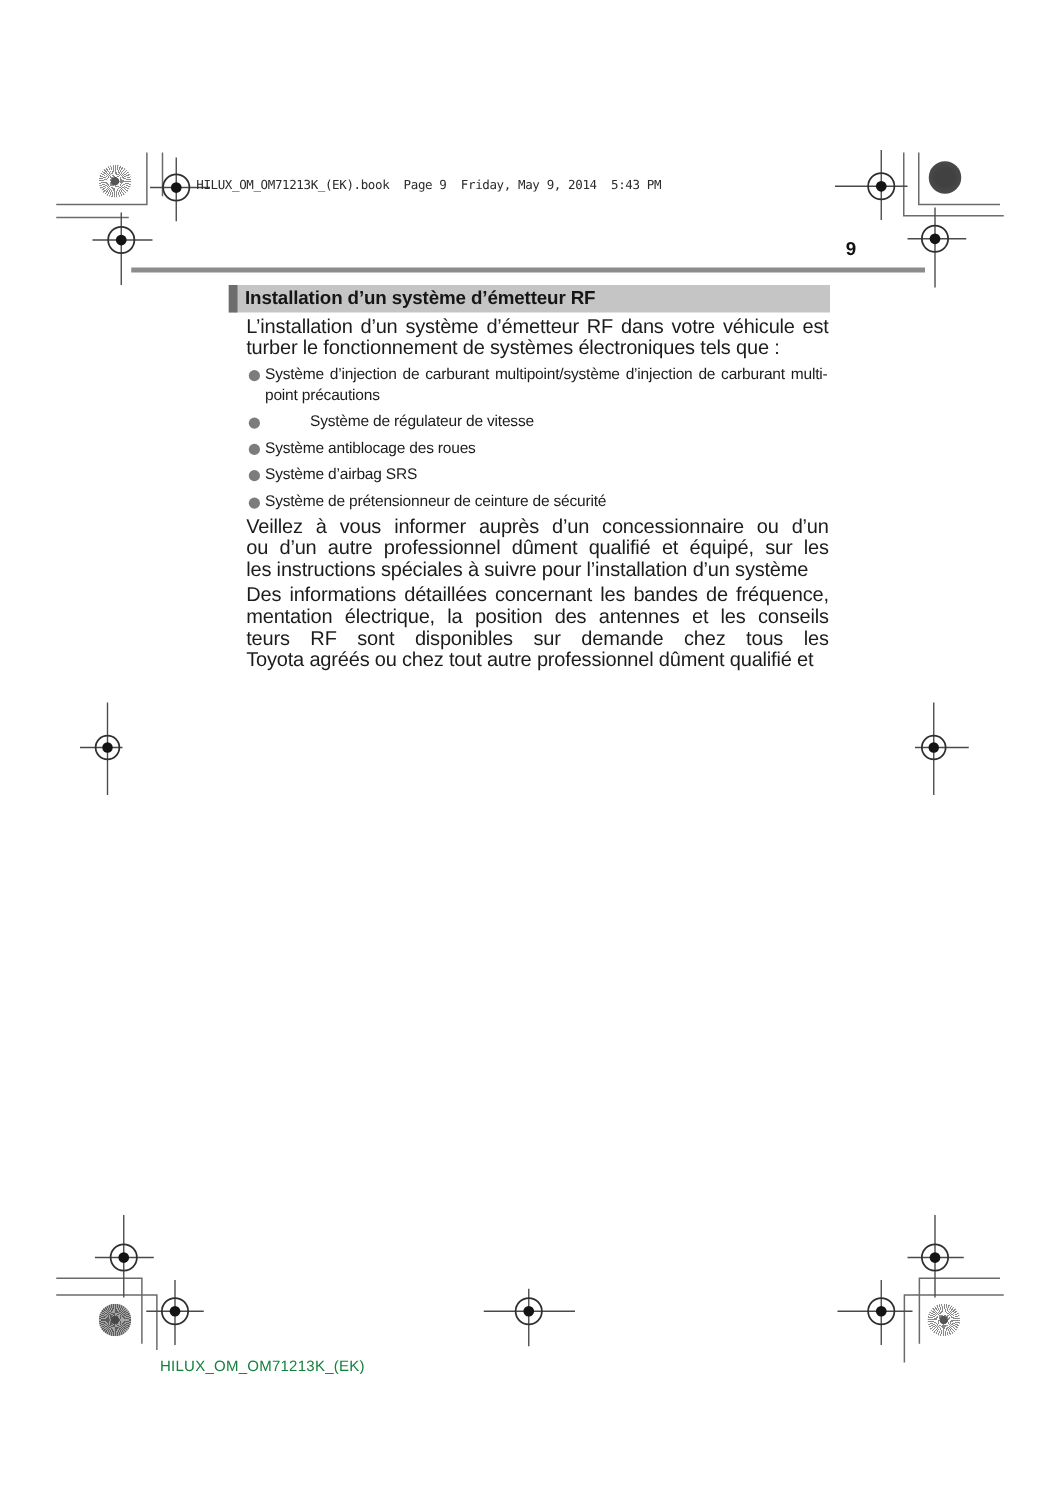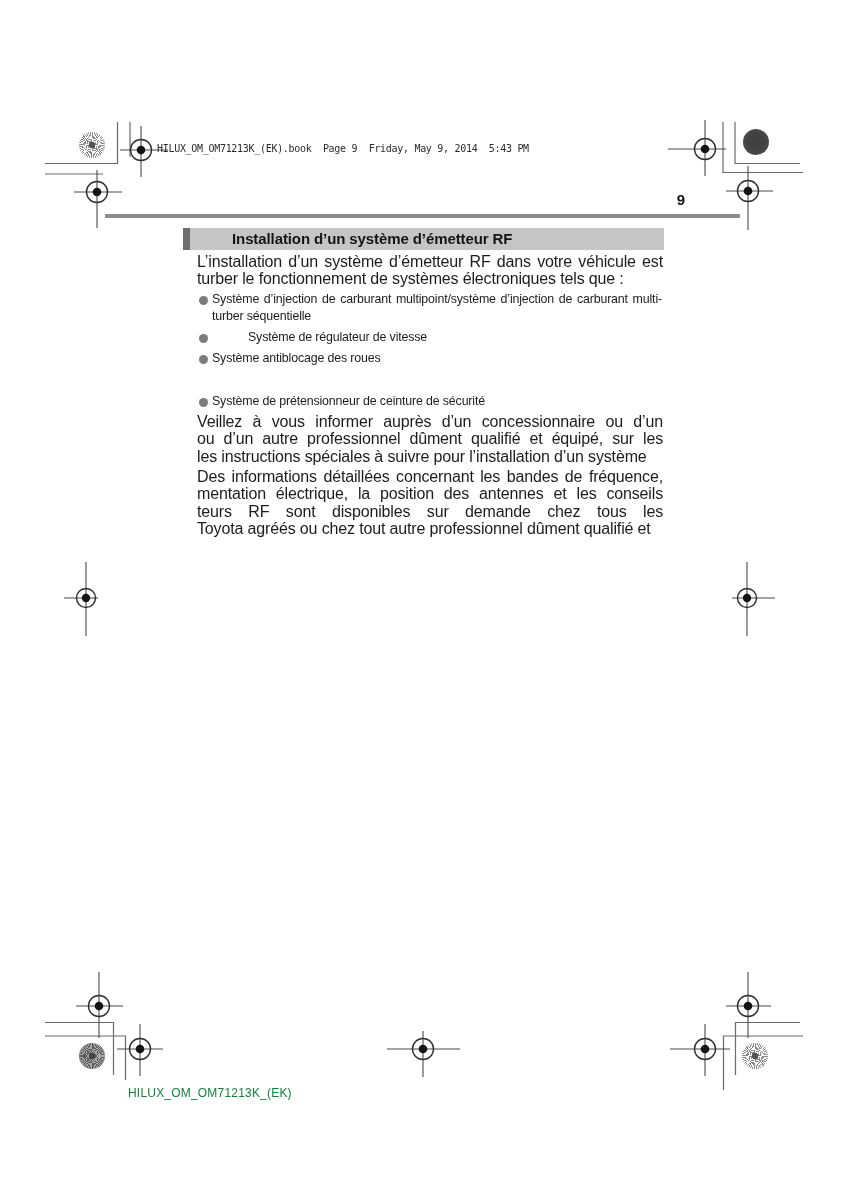--- a/index.html
+++ b/index.html
@@ -43,21 +43,21 @@
   .section-heading{
     position:absolute;left:183px;top:228px;width:481px;height:22px;
     background:var(--heading-bar-bg,#c5c5c5);
   }
   .section-heading .tab{
     position:absolute;left:0;top:0;width:7px;height:22px;
     background:var(--heading-bar-tab,#6d6d6d);
   }
   .section-heading .title{
     position:absolute;left:13px;top:0;line-height:22px;
-    font-size:15px;font-weight:bold;color:#151515;letter-spacing:-0.1px;margin-left:36px;
+    font-size:15px;font-weight:bold;color:#151515;letter-spacing:-0.1px;
   }
   
   .para{position:absolute;left:197px;width:466px;
     font-size:16px;line-height:17.4px;letter-spacing:-0.15px;}
   .line{height:17.4px;overflow:hidden;}
   .just{text-align:justify;text-align-last:justify;}
   .bullet-item{position:absolute;left:199px;display:flex;}
   .dot-bullet{width:9px;height:9px;border-radius:50%;flex:none;
     background:var(--bullet,#7c7c7c);margin:4.5px 4px 0 0;}
   .btext{width:450px;font-size:12.4px;line-height:17.4px;letter-spacing:-0.15px;}
@@ -171,33 +171,39 @@
 
   <div class="para" style="top:253px;">
     <div class="line just">L’installation d’un système d’émetteur RF dans votre véhicule est susceptible de per-</div>
     <div class="line">turber le fonctionnement de systèmes électroniques tels que :</div>
   </div>
 
   <div class="bullet-item" style="top:291px;">
     <span class="dot-bullet"></span>
     <div class="btext">
       <div class="line just">Système d’injection de carburant multipoint/système d’injection de carburant multi-</div>
-      <div class="line">turber séquentielle</div>
+      <div class="line">point précautions</div>
     </div>
   </div>
   <div class="bullet-item" style="top:329px;gap:36px;">
     <span class="dot-bullet"></span>
     <div class="btext">
         <div class="line">Système de régulateur de vitesse</div>
       </div>
   </div>
   <div class="bullet-item" style="top:350px;">
     <span class="dot-bullet"></span>
     <div class="btext">
         <div class="line">Système antiblocage des roues</div>
+      </div>
+  </div>
+  <div class="bullet-item" style="top:371px;">
+    <span class="dot-bullet"></span>
+    <div class="btext">
+        <div class="line">Système d’airbag SRS</div>
       </div>
   </div>
   <div class="bullet-item" style="top:393px;">
     <span class="dot-bullet"></span>
     <div class="btext">
         <div class="line">Système de prétensionneur de ceinture de sécurité</div>
       </div>
   </div>
 
   <div class="para" style="top:413px;">

